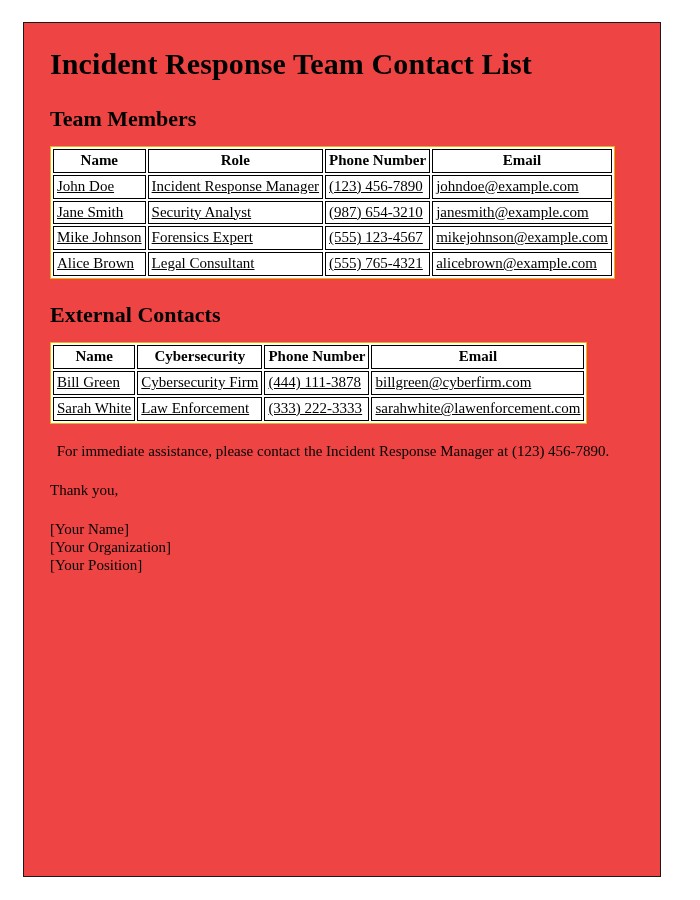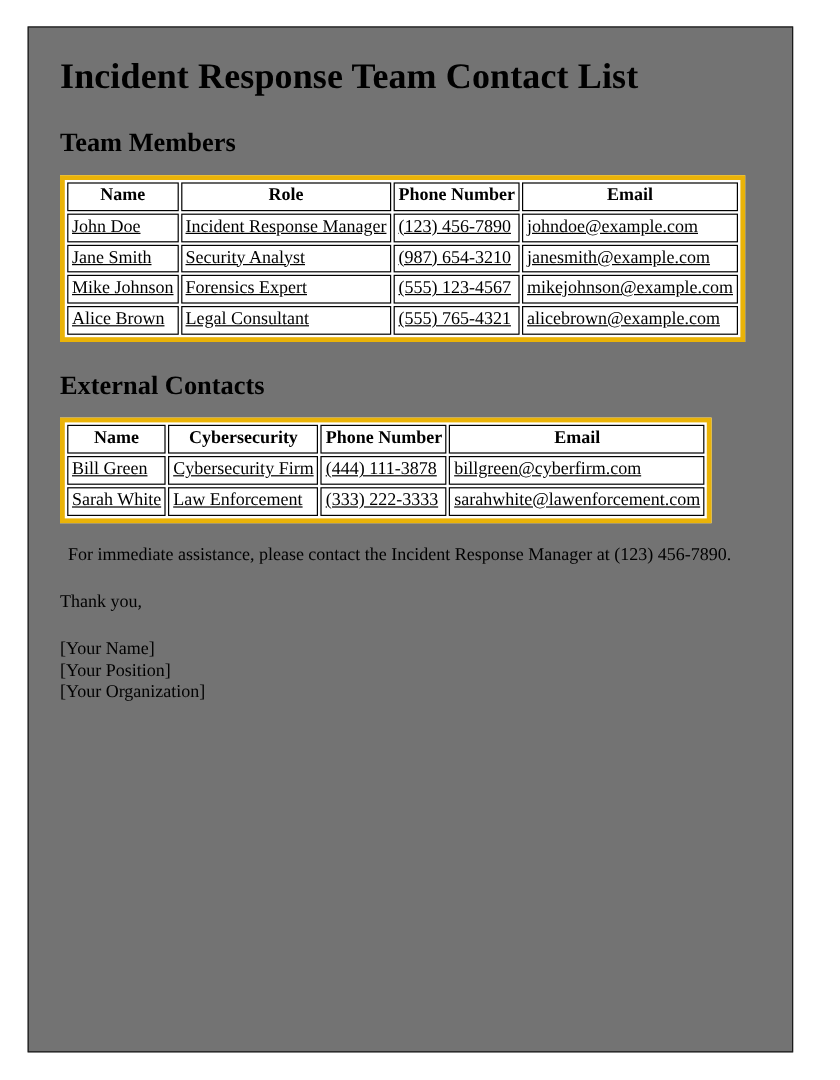--- a/index.html
+++ b/index.html
@@ -15,21 +15,21 @@
     overflow: hidden;
   }
 
   .page-frame {
     position: absolute;
     left: 23px;
     top: 22px;
     width: 638px;
     height: 855px;
     border: 1px solid #1a1a1a;
-    background: #737373;
+    background: #ef4444;
     box-sizing: border-box;
   }
 
   .page-content {
     position: absolute;
     left: 26px;
     top: 22px;
     right: 18px;
   }
 
@@ -54,21 +54,21 @@
     font-weight: bold;
     margin: 22px 0 0 0;
     padding: 0;
     line-height: 1.25;
   }
 
   
   table.contact-table {
     border-collapse: separate;
     border-spacing: 2px;
-    border: 4px solid #eab308;
+    border: 1px solid #eab308;
     margin: 14px 0 0 0;
     font-size: 15px;
     background: #ffffff;
     table-layout: auto;
   }
   table.contact-table th,
   table.contact-table td {
     border: 1px solid #000000;
     padding: 1px 3px;
     line-height: 1.32;
@@ -185,18 +185,18 @@
         </tr>
       </tbody>
     </table>
 
     <p class="body-text">For immediate assistance, please contact the Incident Response Manager at (123) 456-7890.</p>
 
     <p class="thanks-line">Thank you,</p>
 
     <div class="signature-block">
       <div>[Your Name]</div>
+      <div>[Your Organization]</div>
       <div>[Your Position]</div>
-      <div>[Your Organization]</div>
     </div>
 
   </div>
 </div>
 
 </body></html>

